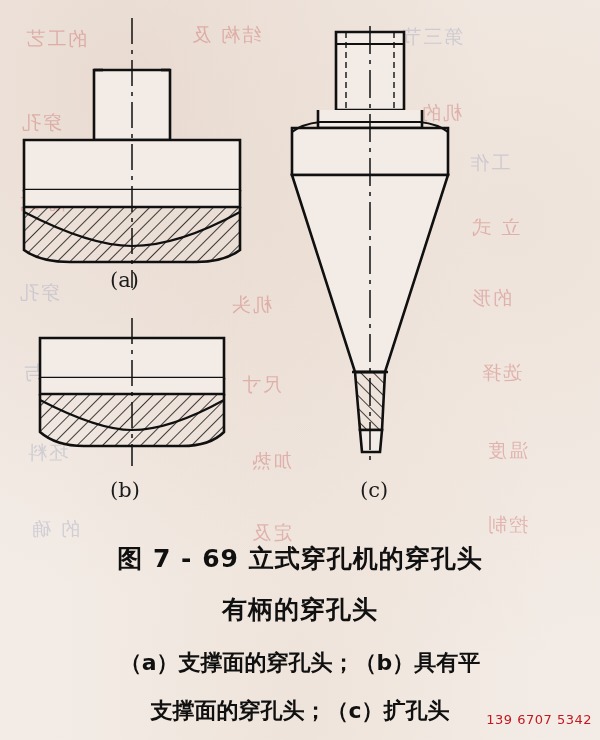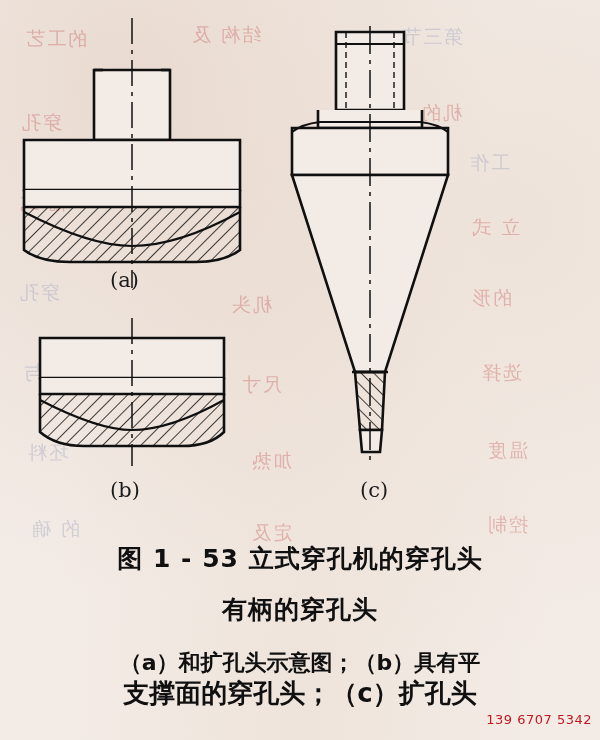--- a/index.html
+++ b/index.html
@@ -52,21 +52,21 @@
     left: 0;
     width: 600px;
     text-align: center;
     font-family: "DejaVu Sans", sans-serif;
     color: #101010;
     font-weight: bold;
   }
   #caption-line1 { top: 542px; font-size: 25px; letter-spacing: 1px; }
   #caption-line2 { top: 593px; font-size: 25px; letter-spacing: 1px; }
   #caption-line3 { top: 648px; font-size: 22px; letter-spacing: 0px; font-weight: bold; }
-  #caption-line4 { top: 676px; font-size: 26px; letter-spacing: 0px; font-weight: bold; }
+  #caption-line4 { top: 696px; font-size: 22px; letter-spacing: 0px; font-weight: bold; }
   .watermark {
     position: absolute;
     right: 8px;
     text-align: center;
     font-family: "DejaVu Sans", sans-serif;
     color: #c2181f;
   }
   #wm-name { top: 692px; font-size: 13px; letter-spacing: 1px; margin-top: 46px; }
   #wm-phone { top: 712px; font-size: 13px; letter-spacing: 0.5px; }
 </style>
@@ -164,19 +164,19 @@
         <line x1="370" y1="26" x2="370" y2="466"></line>
       </g>
     </g>
   </svg>
 
   <div class="label" id="label-a" style="left: 110px; top: 268px;">(a)</div>
   <div class="label" id="label-b" style="left: 110px; top: 478px;">(b)</div>
   <div class="label" id="label-c" style="left: 360px; top: 478px;">(c)</div>
 </div>
 
-<div class="caption" id="caption-line1">图 1 - 53   立式穿孔机的穿孔头</div>
+<div class="caption" id="caption-line1">图 7 - 69   立式穿孔机的穿孔头</div>
 <div class="caption" id="caption-line2">有柄的穿孔头</div>
-<div class="caption" id="caption-line3">（a）和扩孔头示意图；（b）具有平</div>
+<div class="caption" id="caption-line3">（a）支撑面的穿孔头；（b）具有平</div>
 <div class="caption" id="caption-line4">支撑面的穿孔头；（c）扩孔头</div>
 
 <div class="watermark" id="wm-name">圣德铜业</div>
 <div class="watermark" id="wm-phone">139 6707 5342</div>
 
 </body></html>

